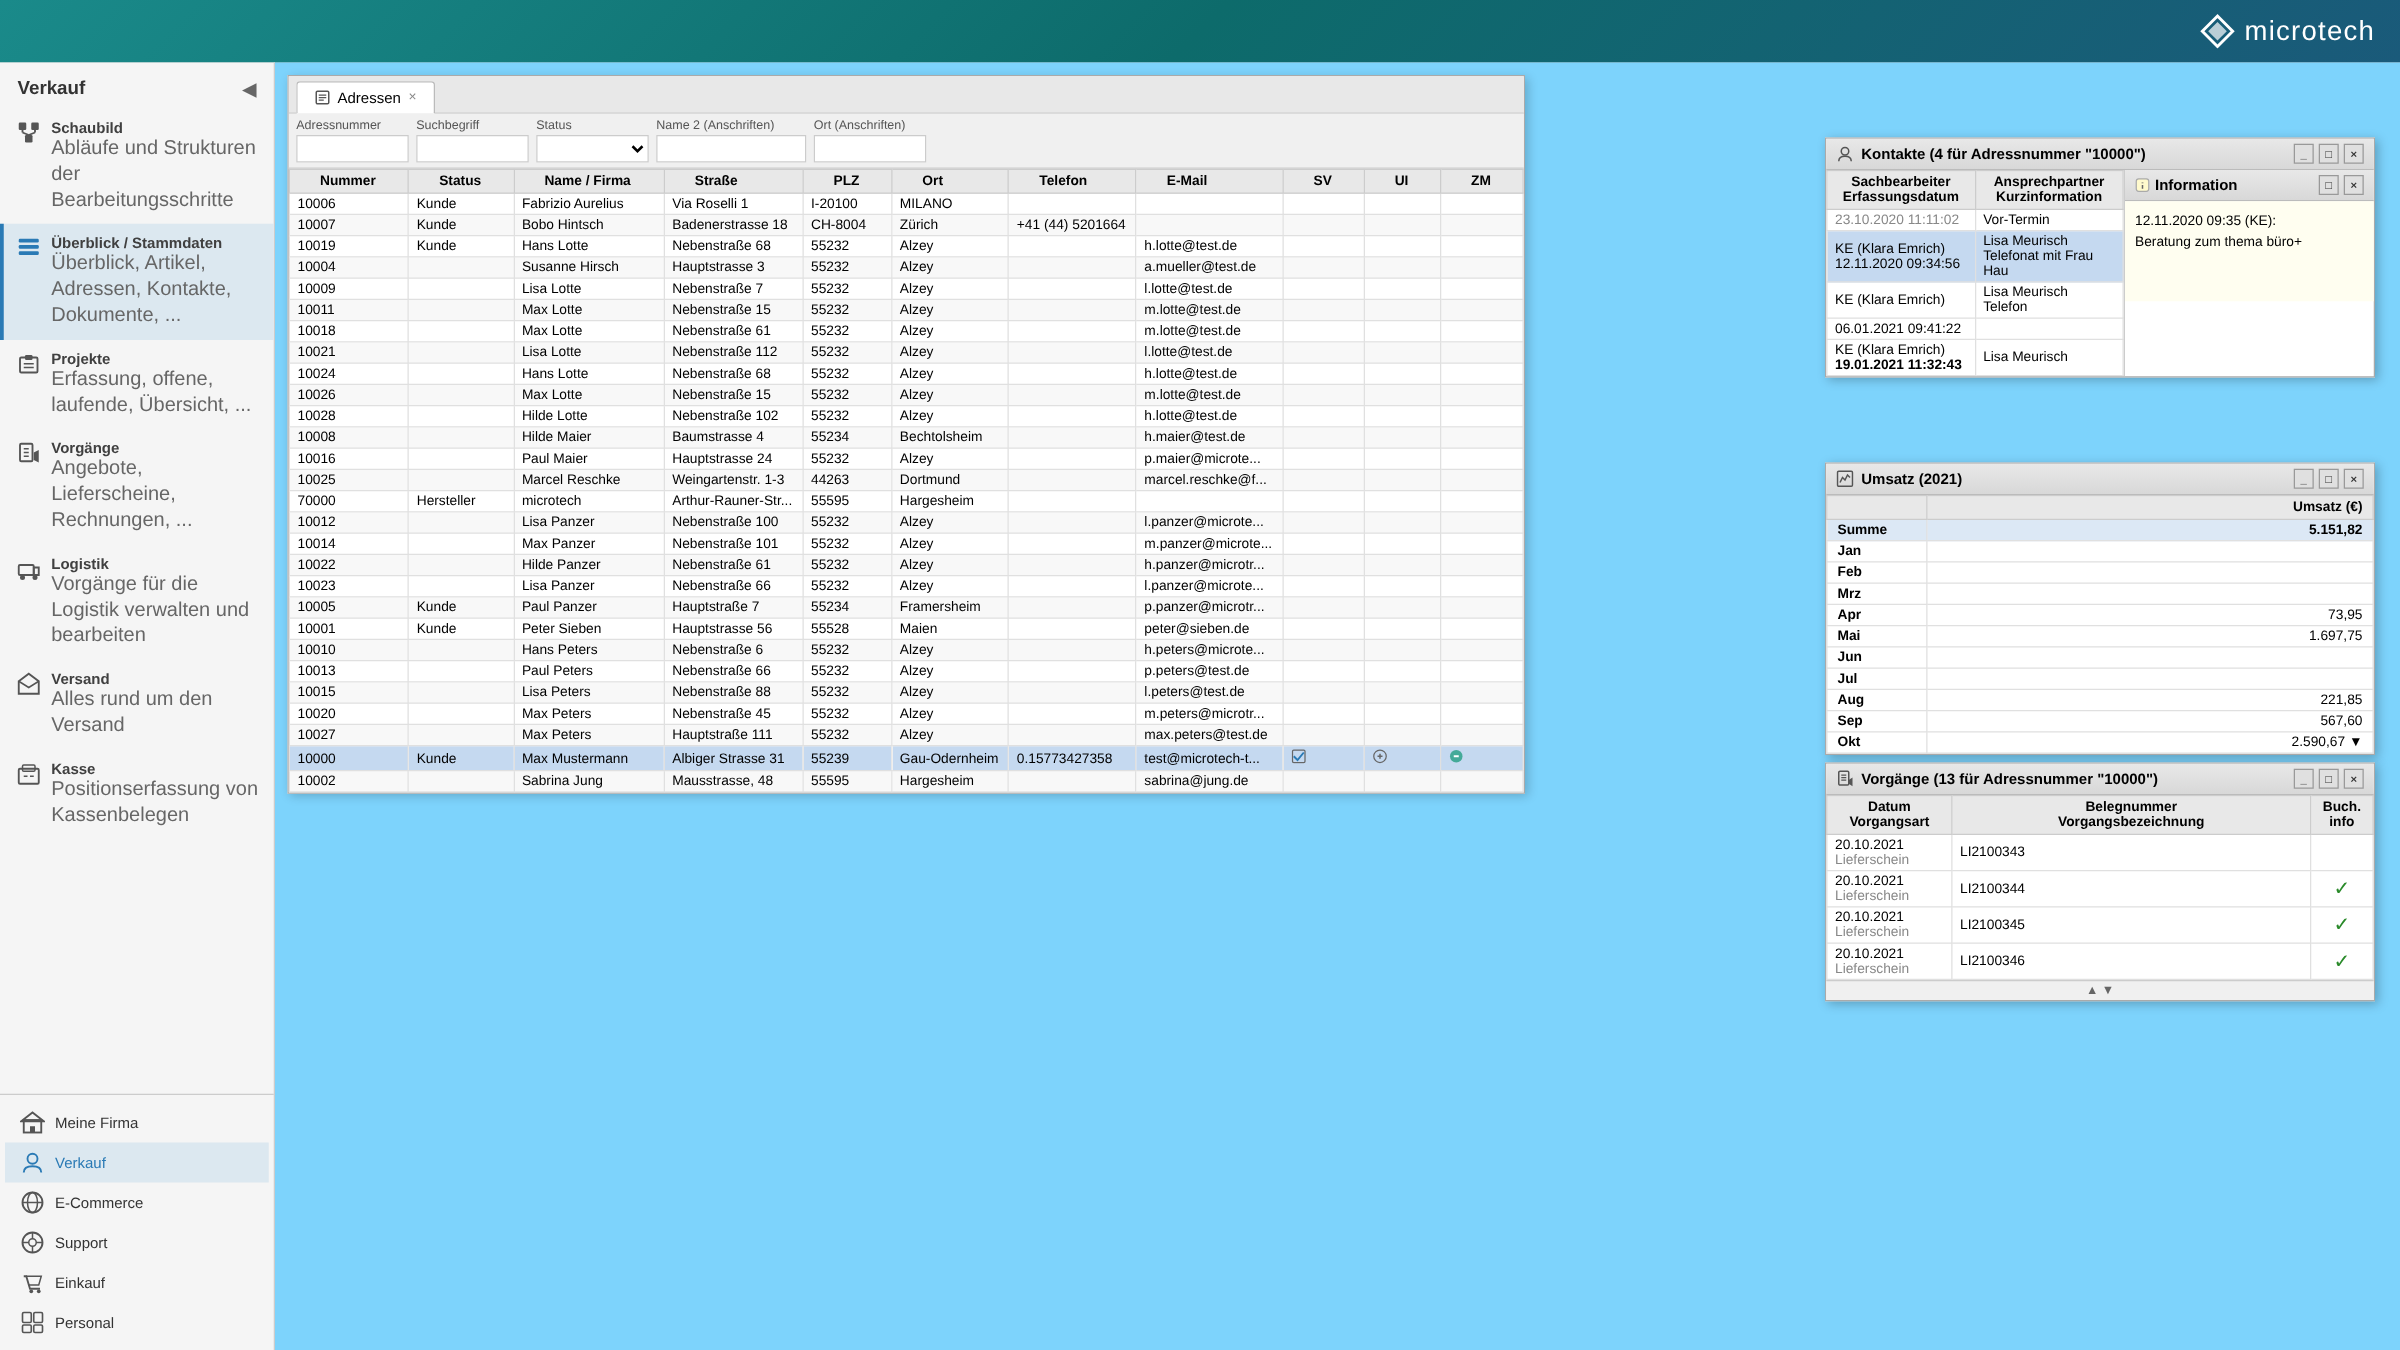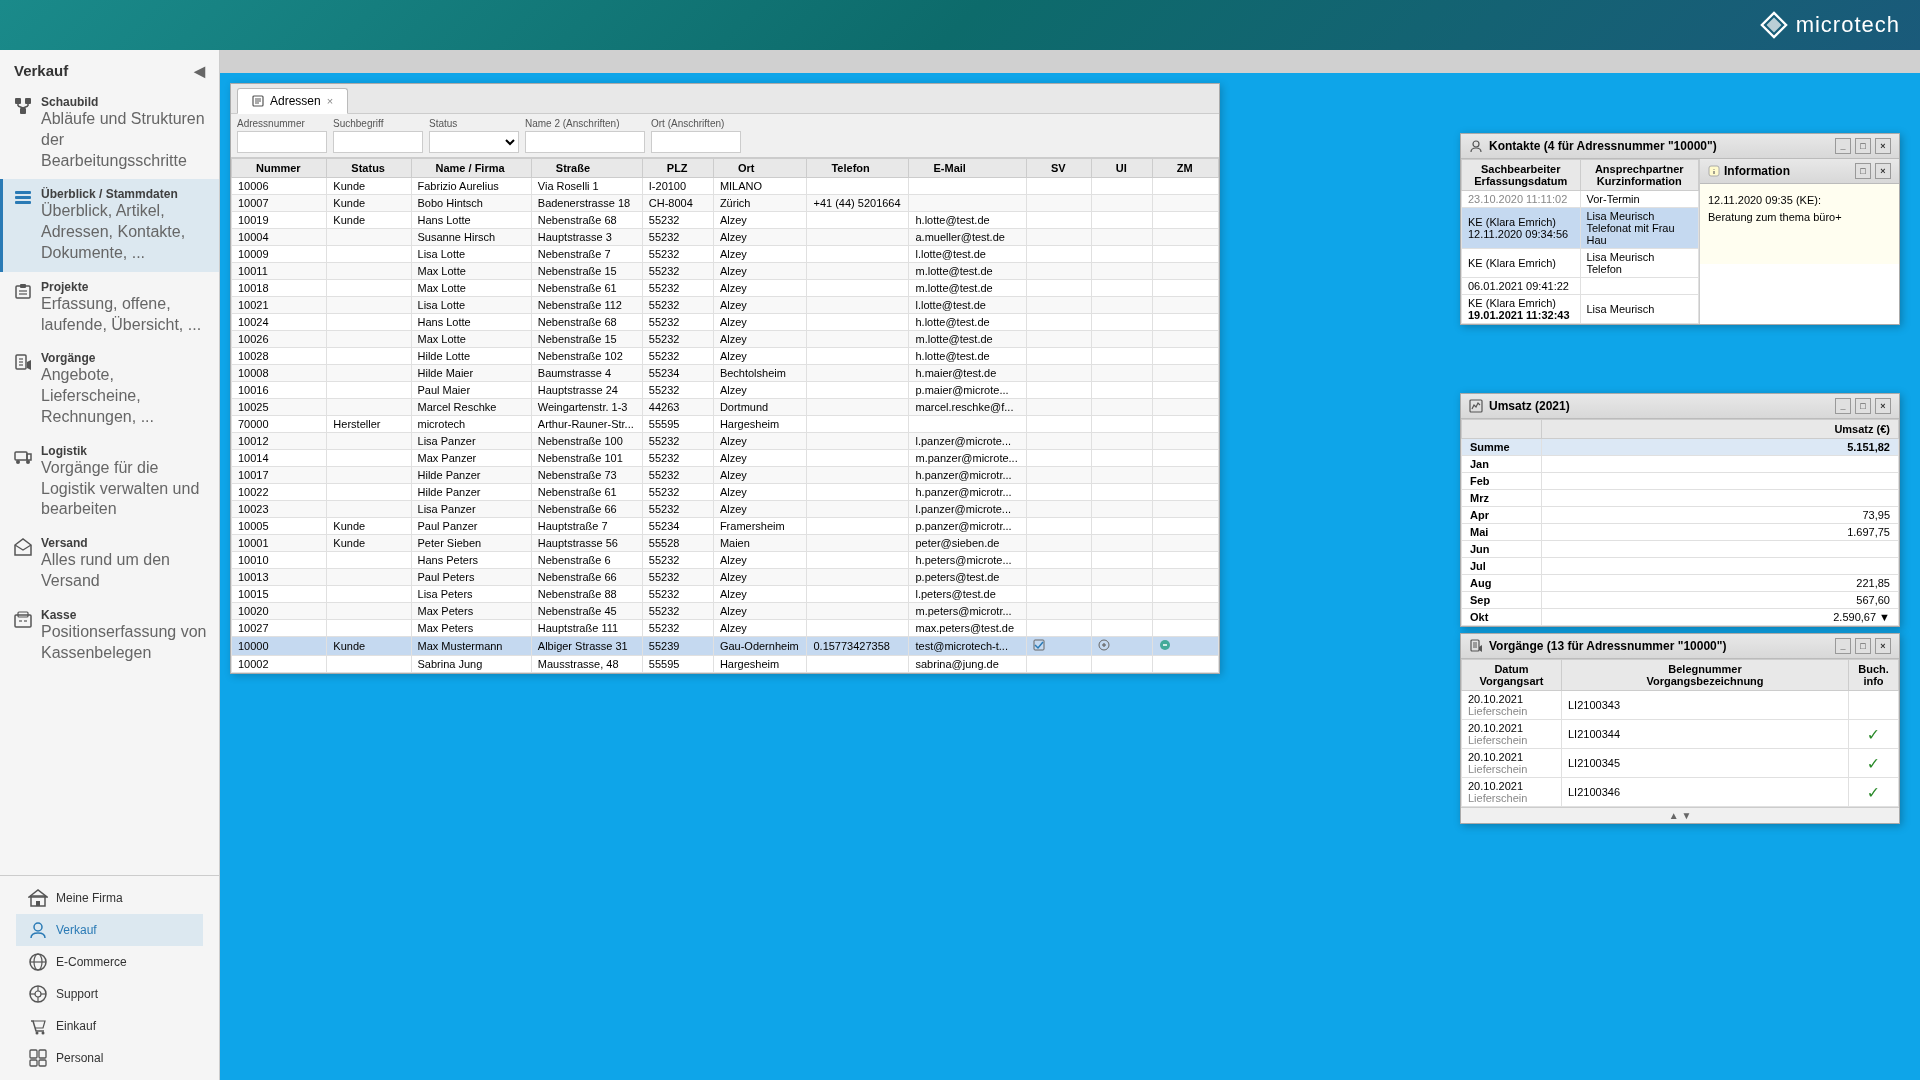--- a/index.html
+++ b/index.html
@@ -88,39 +88,38 @@
       margin-top: 1px;
     }
     .nav-text-group { display: flex; flex-direction: column; }
     .nav-label { font-size: 12px; font-weight: 600; color: #404040; }
     .nav-desc { font-size: 16px; color: #666; line-height: 1.3; }
 
     .sidebar-spacer { flex: 1; }
 
     .sidebar-bottom {
       border-top: 1px solid #ccc;
-      padding: 6px 16px;
+      padding: 6px 4px;
     }
     .sidebar-bottom-item {
       display: flex;
       align-items: center;
       padding: 6px 12px;
       gap: 8px;
       cursor: pointer;
     }
     .sidebar-bottom-item.active { background: #dce8f0; }
     .bottom-label { font-size: 12px; color: #333; font-weight: 500; }
 
     
     #content-area {
       flex: 1;
-      background: #0ea5e9;
+      background: #7dd3fc;
       position: relative;
       overflow: hidden;
-      margin-top: 23px;
     }
 
     
     #main-window {
       position: absolute;
       left: 10px;
       top: 10px;
       width: 990px;
       background: white;
       border: 1px solid #aaa;
@@ -792,33 +791,20 @@
               </tr>
               <tr>
                 <td>10014</td>
                 <td></td>
                 <td>Max Panzer</td>
                 <td>Nebenstraße 101</td>
                 <td>55232</td>
                 <td>Alzey</td>
                 <td></td>
                 <td>m.panzer@microte...</td>
-                <td></td>
-                <td></td>
-                <td></td>
-              </tr>
-              <tr>
-                <td>10017</td>
-                <td></td>
-                <td>Hilde Panzer</td>
-                <td>Nebenstraße 73</td>
-                <td>55232</td>
-                <td>Alzey</td>
-                <td></td>
-                <td>h.panzer@microtr...</td>
                 <td></td>
                 <td></td>
                 <td></td>
               </tr>
               <tr>
                 <td>10022</td>
                 <td></td>
                 <td>Hilde Panzer</td>
                 <td>Nebenstraße 61</td>
                 <td>55232</td>

